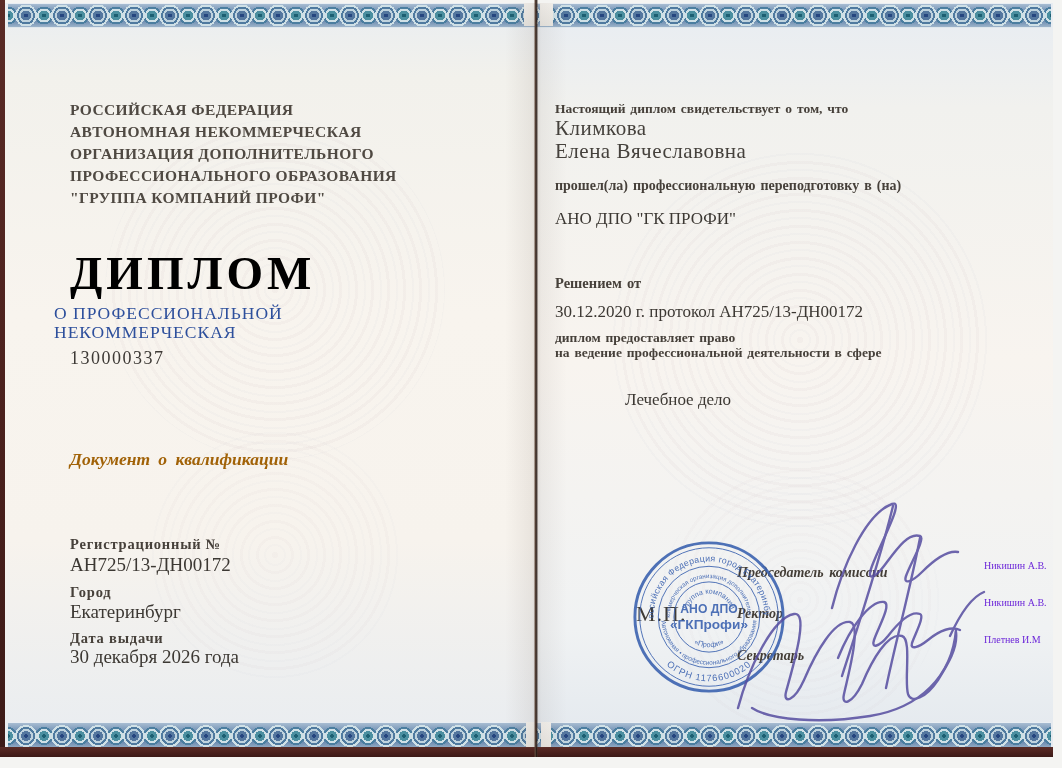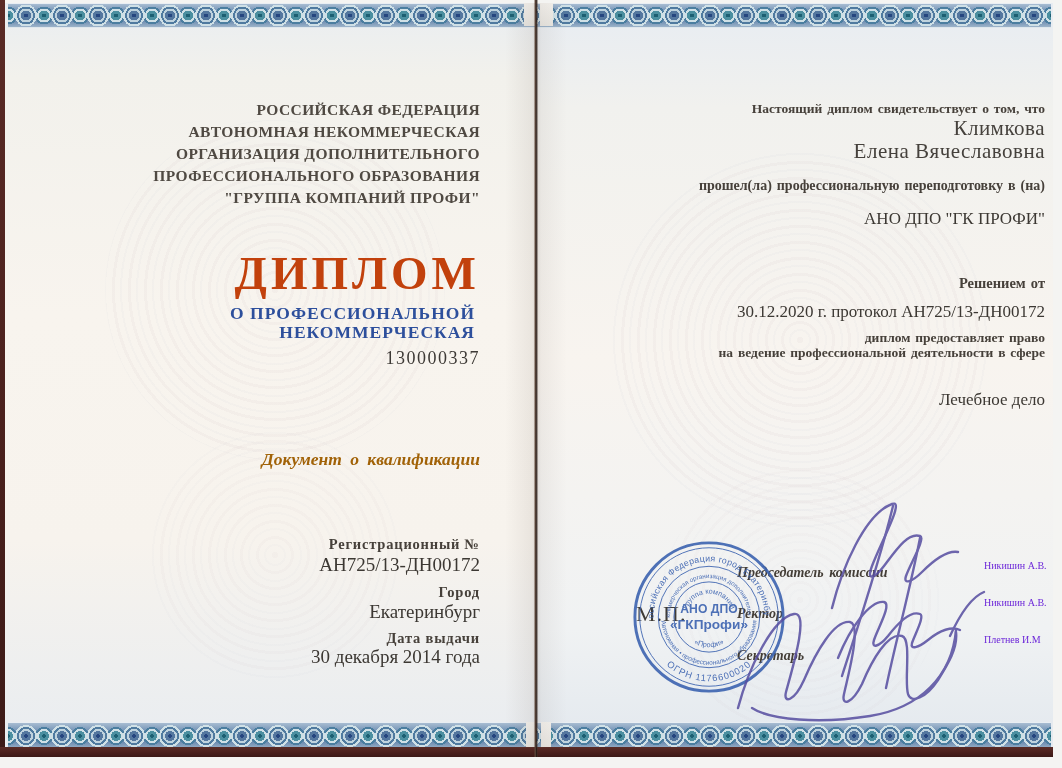--- a/index.html
+++ b/index.html
@@ -37,27 +37,27 @@
   .cover{background:linear-gradient(180deg,#5a2b26 0%,#4b211d 55%,#3c1a17 100%);}
   .spine{
     left:534px;top:0;width:4px;height:757px;
     background:linear-gradient(90deg,rgba(120,90,70,.15),#5a4438 35%,#241814 55%,rgba(120,90,70,.2));
   }
   .spine-shade{
     left:505px;top:3px;width:62px;height:745px;
     background:linear-gradient(90deg,rgba(255,255,255,0),rgba(110,95,85,.10) 44%,rgba(70,55,48,.16) 50%,rgba(110,95,85,.08) 58%,rgba(255,255,255,0));
   }
   
-  .ctr{text-align:right;}
+  .ctr{text-align:left;}
   .org-line{left:70px;width:410px;font-size:15.5px;letter-spacing:.4px;color:#4f4942;font-weight:600;}
   .title{
     left:70px;top:246px;width:410px;font-size:47px;font-weight:600;
-    letter-spacing:4px;color:#c2410c;
+    letter-spacing:4px;color:#000000;
   }
-  .subtitle{left:65px;width:410px;font-size:17.5px;font-weight:700;letter-spacing:1px;color:#2d4f9c;}
+  .subtitle{left:54px;width:410px;font-size:17.5px;font-weight:400;letter-spacing:1px;color:#2d4f9c;}
   .blank-num{left:70px;top:348px;width:410px;font-size:18px;letter-spacing:1.5px;color:#3d3935;}
   .doc-type{left:70px;top:449px;width:410px;font-size:17.5px;font-weight:700;font-style:italic;color:#a16207;word-spacing:4px;}
   .sm-label{font-size:14.5px;font-weight:700;letter-spacing:.8px;color:#46403a;}
   .val{font-size:19px;color:#3c3833;}
   .r-ctr{left:555px;width:490px;}
   .stm{font-size:13.5px;font-weight:700;color:#46403a;word-spacing:1.5px;}
   .holder{font-size:21px;color:#45413c;letter-spacing:.5px;}
   .role{font-size:14px;font-weight:700;font-style:italic;color:#443e37;word-spacing:2px;}
   .signer{font-size:10px;color:#6d28d9;}
   .mp{left:636px;top:601px;font-size:22px;letter-spacing:1px;color:#3f3b36;}
@@ -96,21 +96,21 @@
 <div class="abs ctr subtitle" style="top:322px;">НЕКОММЕРЧЕСКАЯ</div>
 <div class="abs ctr blank-num">130000337</div>
 
 <div class="abs ctr doc-type">Документ о квалификации</div>
 
 <div class="abs ctr sm-label" style="left:70px;top:536px;width:410px;">Регистрационный №</div>
 <div class="abs ctr val" style="left:70px;top:554px;width:410px;">АН725/13-ДН00172</div>
 <div class="abs ctr sm-label" style="left:70px;top:584px;width:410px;">Город</div>
 <div class="abs ctr val" style="left:70px;top:601px;width:410px;">Екатеринбург</div>
 <div class="abs ctr sm-label" style="left:70px;top:630px;width:410px;">Дата выдачи</div>
-<div class="abs ctr val" style="left:70px;top:646px;width:410px;">30 декабря 2014 года</div>
+<div class="abs ctr val" style="left:70px;top:646px;width:410px;">30 декабря 2026 года</div>
 
 <div class="abs ctr r-ctr stm" style="top:101px;">Настоящий диплом свидетельствует о том, что</div>
 <div class="abs ctr r-ctr holder" style="top:116px;">Климкова</div>
 <div class="abs ctr r-ctr holder" style="top:139px;">Елена Вячеславовна</div>
 <div class="abs ctr r-ctr stm" style="top:178px;font-size:14px;">прошел(ла) профессиональную переподготовку в (на)</div>
 <div class="abs ctr r-ctr val" style="top:209px;font-size:17px;">АНО ДПО "ГК ПРОФИ"</div>
 
 <div class="abs ctr r-ctr stm" style="top:275px;font-size:14.5px;">Решением от</div>
 <div class="abs ctr r-ctr val" style="top:302px;font-size:17px;">30.12.2020 г. протокол АН725/13-ДН00172</div>
 <div class="abs ctr r-ctr stm" style="top:330px;">диплом предоставляет право</div>

